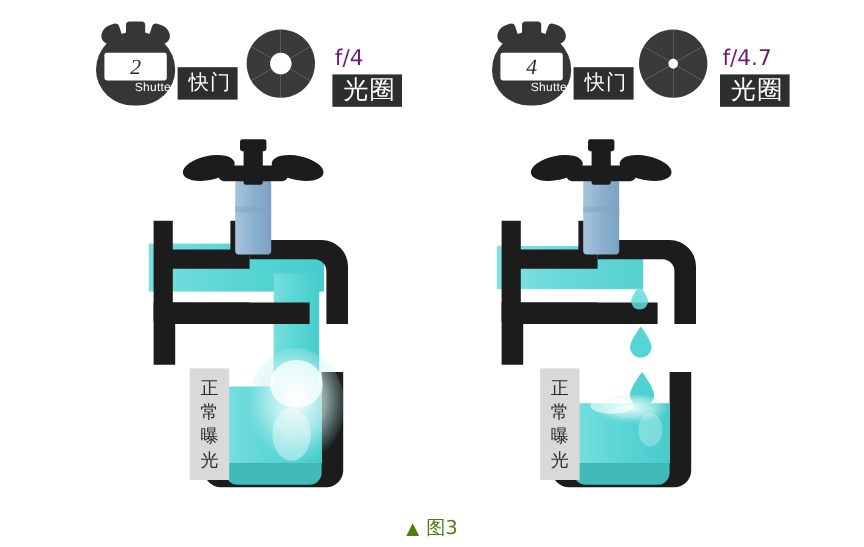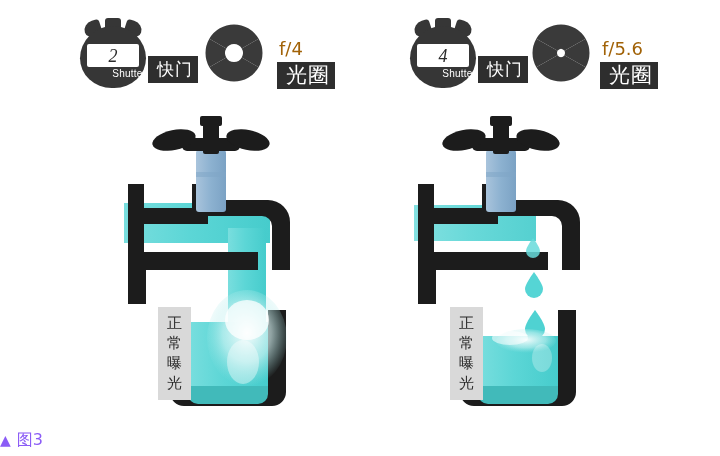--- a/index.html
+++ b/index.html
@@ -54,21 +54,21 @@
     letter-spacing:1px;white-space:nowrap;
   }
   .badge-shutter{left:68px;top:42px;}
 
   .aperture{
     position:absolute;width:62px;height:62px;top:8px;
   }
   .ap-left{left:123px;}
   .ap-right{left:120px;}
   .ap-ftext{
-    position:absolute;font-size:18px;color:#a16207;
+    position:absolute;font-size:18px;color:#701a75;
     font-family:"DejaVu Sans","Liberation Sans",sans-serif;
     white-space:nowrap;
   }
   .ap-ftext.l{left:199px;top:24px;}
   .ap-ftext.r{left:192px;top:24px;}
   .badge-ap{font-size:21px;}
   .badge-ap.l{left:197px;top:48px;}
   .badge-ap.r{left:190px;top:48px;}
 
   
@@ -84,22 +84,22 @@
     display:flex;flex-direction:column;align-items:center;
     font-size:15px;color:#2a2a2a;line-height:20px;
     font-family:"DejaVu Sans","Liberation Sans",sans-serif;
   }
   .exp-left{left:158px;top:307px;}
   .exp-right{left:450px;top:307px;}
   .exposure span{display:block;}
 
   
   .caption{
-    position:absolute;left:0;top:430px;width:720px;text-align:left;
-    font-size:16px;color:#8b5cf6;
+    position:absolute;left:0;top:430px;width:720px;text-align:center;
+    font-size:16px;color:#4d7c0f;
     font-family:"DejaVu Sans","Liberation Sans",sans-serif;
   }
   .cap-tri{font-size:14px;margin-right:6px;}
 </style>
 </head>
 <body>
 
 <div class="stage">
 
   <div class="icon-row panel-left">
@@ -151,21 +151,21 @@
       <g fill="#3a3a3a">
         <path d="M50 4 A46 46 0 0 1 89.8 27 L55.5 46.5 A7.5 7.5 0 0 0 50 43 Z"></path>
         <path d="M89.8 27 A46 46 0 0 1 89.8 73 L55.5 53.5 A7.5 7.5 0 0 0 55.5 46.5 Z"></path>
         <path d="M89.8 73 A46 46 0 0 1 50 96 L50 57 A7.5 7.5 0 0 0 55.5 53.5 Z"></path>
         <path d="M50 96 A46 46 0 0 1 10.2 73 L44.5 53.5 A7.5 7.5 0 0 0 50 57 Z"></path>
         <path d="M10.2 73 A46 46 0 0 1 10.2 27 L44.5 46.5 A7.5 7.5 0 0 0 44.5 53.5 Z"></path>
         <path d="M10.2 27 A46 46 0 0 1 50 4 L50 43 A7.5 7.5 0 0 0 44.5 46.5 Z"></path>
       </g>
     </svg>
 
-    <div class="ap-ftext r">f/5.6</div>
+    <div class="ap-ftext r">f/4.7</div>
     <div class="badge-dark badge-ap r">光圈</div>
   </div>
 
   <div class="scene scene-left">
     <svg width="300" height="300" viewBox="0 0 300 300">
       <defs>
         <linearGradient id="wgradL" x1="0" y1="0" x2="1" y2="0">
           <stop offset="0%" stop-color="#79dede"></stop>
           <stop offset="45%" stop-color="#5cd6d6"></stop>
           <stop offset="100%" stop-color="#46cccc"></stop>

